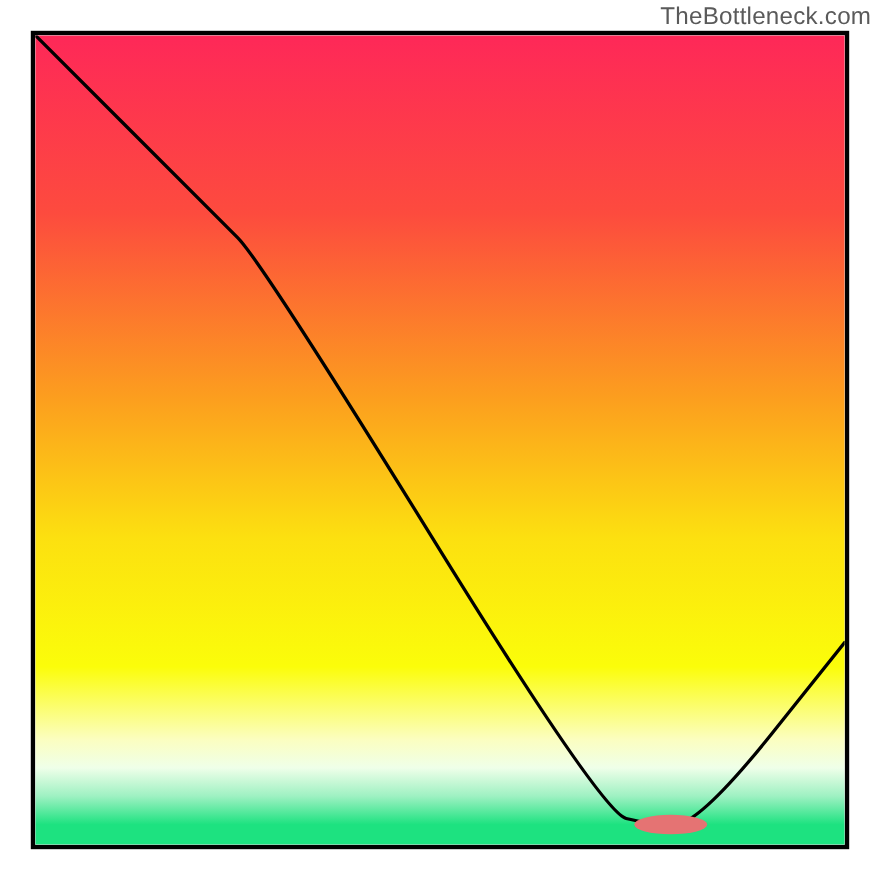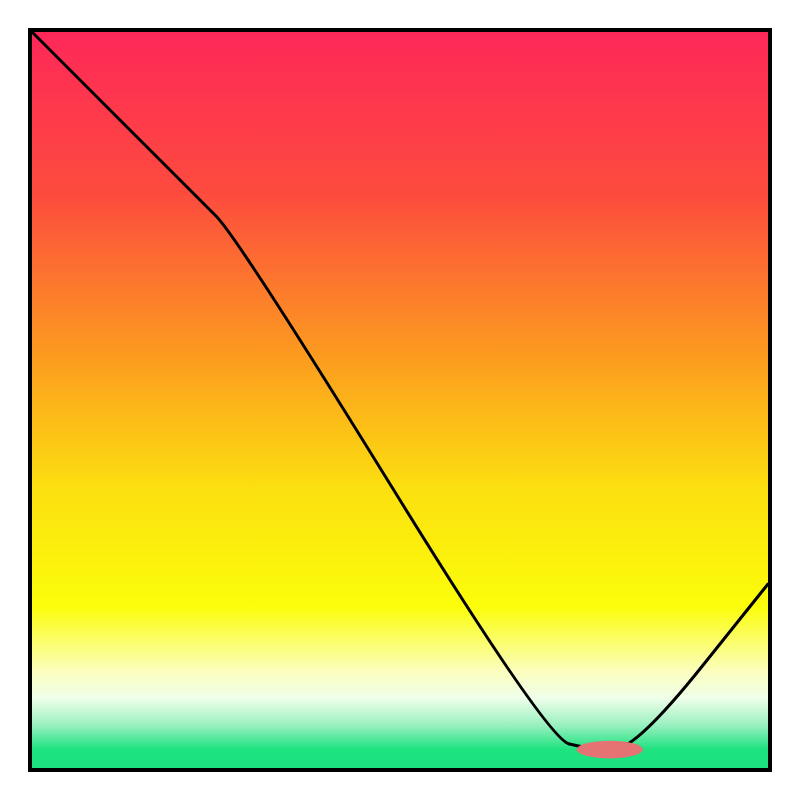--- a/index.html
+++ b/index.html
@@ -42,20 +42,21 @@
     inset: 0;
     width: 100%;
     height: 100%;
     display: block;
   }
 </style>
 </head>
 <body>
 
 <div class="outer">
+  <div class="watermark">TheBottleneck.com</div>
 
   <div class="frame">
     <svg class="plot" viewBox="0 0 100 100" preserveAspectRatio="none">
       <defs>
         <linearGradient id="bg-grad" x1="0" y1="0" x2="0" y2="1">
             <stop offset="0%" stop-color="#fe2858"></stop>
             <stop offset="22%" stop-color="#fd4b3e"></stop>
             <stop offset="45%" stop-color="#fc9f1e"></stop>
             <stop offset="62%" stop-color="#fce010"></stop>
             <stop offset="78%" stop-color="#fbfd0a"></stop>

